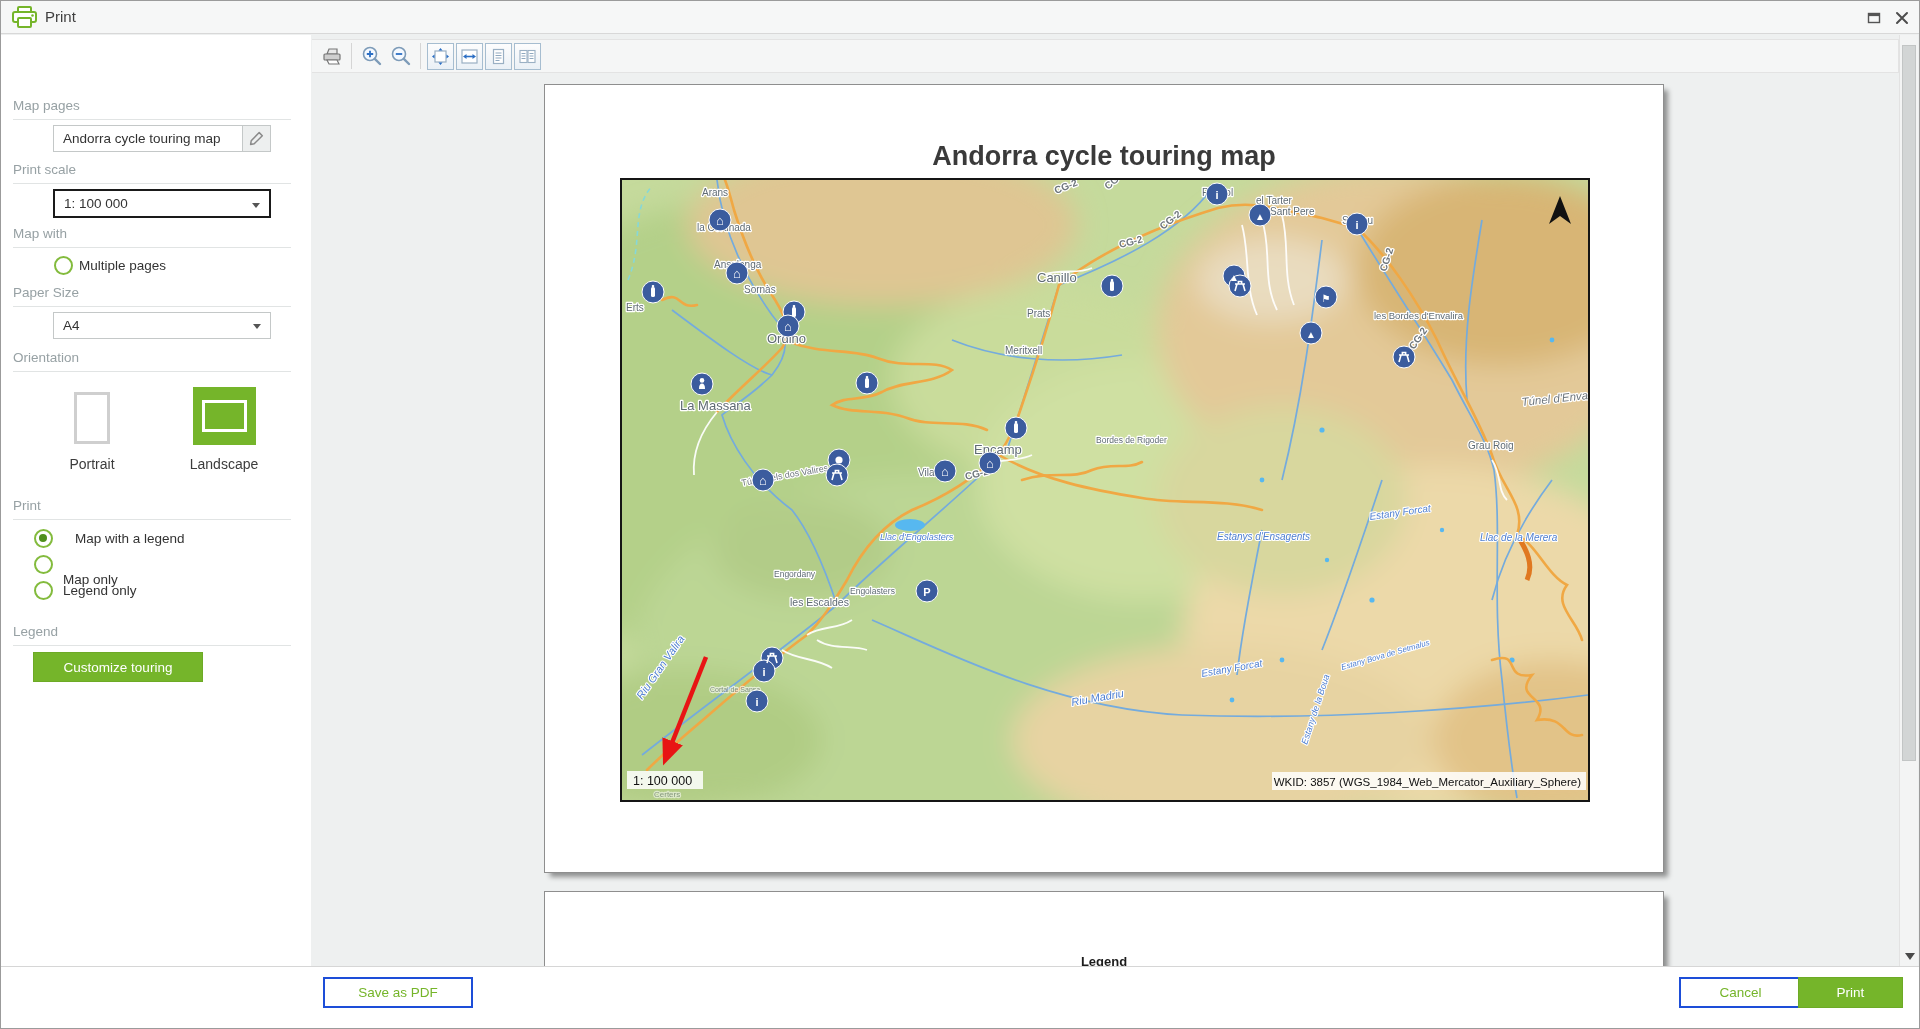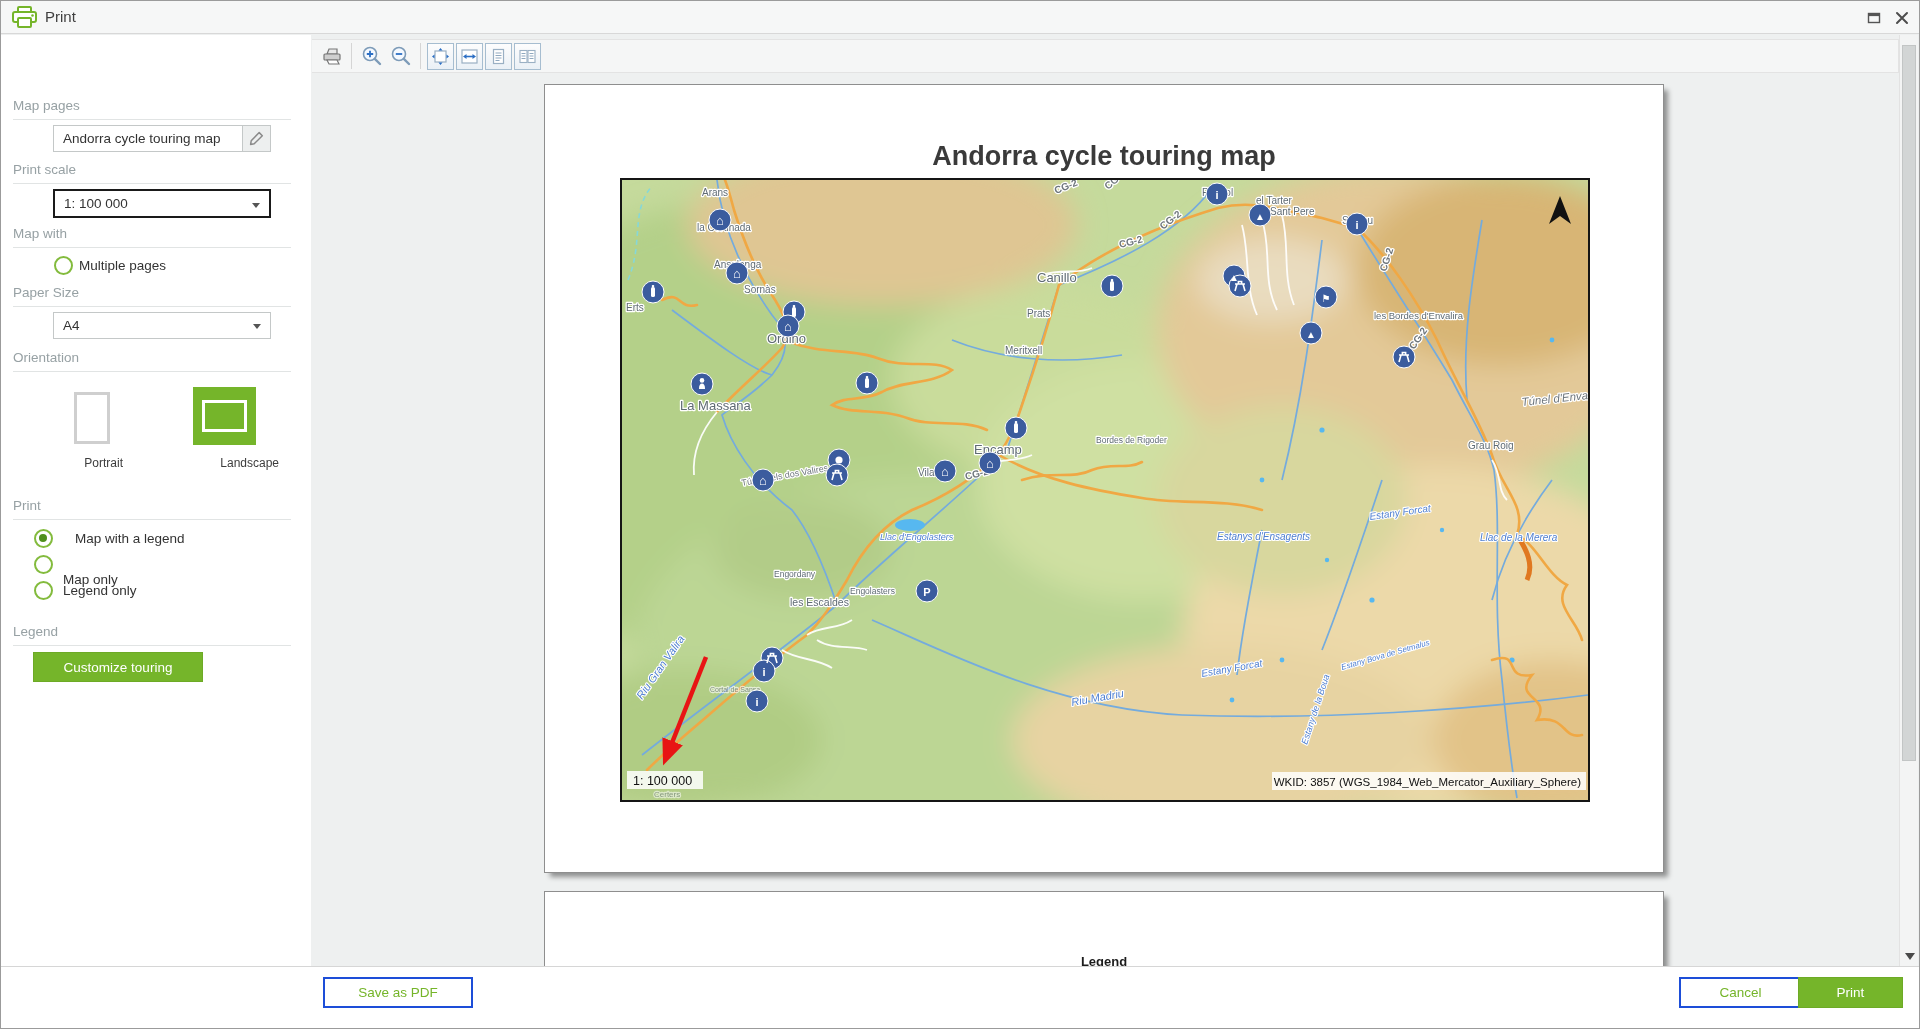--- a/index.html
+++ b/index.html
@@ -17,21 +17,21 @@
   .sec-label{position:absolute;left:12px;width:278px;color:#97a1a4;font-size:13.5px;border-bottom:1px solid #e1e4e4;padding-bottom:6px;}
   .field{position:absolute;box-sizing:border-box;border:1px solid #c4c8c8;background:#fff;font-size:13.5px;color:#333;display:flex;align-items:center;padding:0 9px;height:27px;}
   .caret{position:absolute;right:9px;top:11px;width:0;height:0;border-left:4px solid transparent;border-right:4px solid transparent;border-top:5px solid #555;}
   .pencil-btn{position:absolute;left:242px;width:28px;height:27px;box-sizing:border-box;border:1px solid #c4c8c8;border-left:none;background:#edefef;display:flex;align-items:center;justify-content:center;}
   .radio{position:absolute;width:19px;height:19px;border:2.5px solid #83bb3d;border-radius:50%;background:#fff;box-sizing:border-box;}
   .radio.checked::after{content:"";position:absolute;left:3px;top:3px;width:8px;height:8px;border-radius:50%;background:#4f8f1c;}
   .radio-label{position:absolute;font-size:13.5px;color:#333;}
   .orient-portrait{position:absolute;left:73px;top:357px;width:36px;height:52px;border:3px solid #cfcfcf;background:#fff;box-sizing:border-box;}
   .orient-landscape{position:absolute;left:192px;top:352px;width:63px;height:58px;background:#75b52a;box-sizing:border-box;}
   .orient-landscape .inner{position:absolute;left:9px;right:9px;top:13px;bottom:13px;border:3px solid #fff;}
-  .orient-label{position:absolute;top:421px;font-size:12px;color:#3c3c3c;text-align:right;}
+  .orient-label{position:absolute;top:421px;font-size:14px;color:#3c3c3c;text-align:center;}
   .green-btn{position:absolute;background:#75b52a;color:#fff;font-size:13.5px;display:flex;align-items:center;justify-content:center;border:1px solid #6daa26;box-sizing:border-box;}
   
   .footer{position:absolute;left:0;right:0;bottom:0;height:62px;background:#fff;border-top:1px solid #d6d6d6;box-sizing:border-box;}
   .btn-outline{position:absolute;top:10px;height:31px;border:2px solid #1d4ed8;color:#75b52a;background:#fff;font-size:13.5px;display:flex;align-items:center;justify-content:center;box-sizing:border-box;}
   .btn-solid{position:absolute;top:10px;height:31px;background:#75b52a;border:1px solid #6daa26;color:#fff;font-size:13.5px;display:flex;align-items:center;justify-content:center;box-sizing:border-box;}
   
   .preview{position:absolute;left:310px;top:34px;right:1px;bottom:62px;background:#eef0f0;overflow:hidden;}
   .ptoolbar{position:absolute;left:1px;top:4px;right:19px;height:34px;background:#f5f6f6;border:1px solid #e3e3e3;border-left:none;display:flex;align-items:center;padding-left:5px;box-sizing:border-box;}
   .tbtn{width:27px;height:27px;display:flex;align-items:center;justify-content:center;margin:0 1px;}
   .tbtn.bordered{border:1px solid #a6bdd0;background:linear-gradient(#fdfdfd,#eaf0f6);box-sizing:border-box;}

